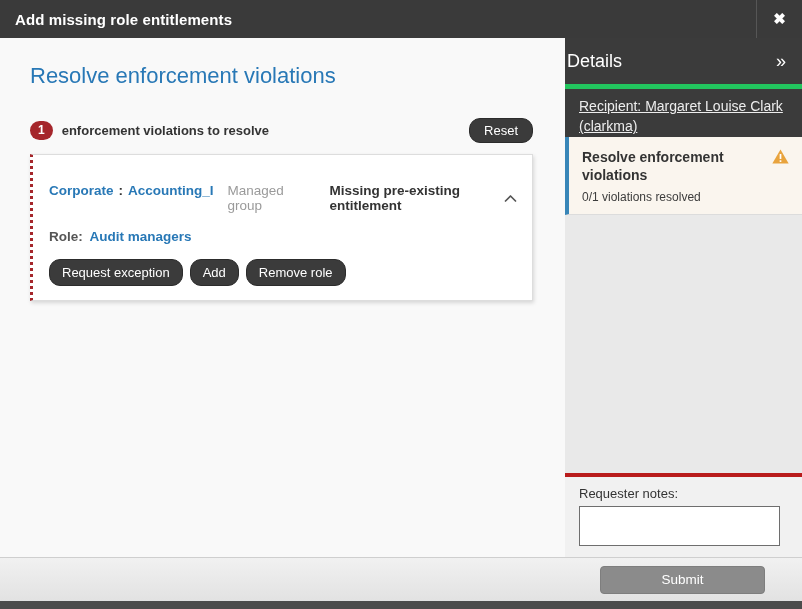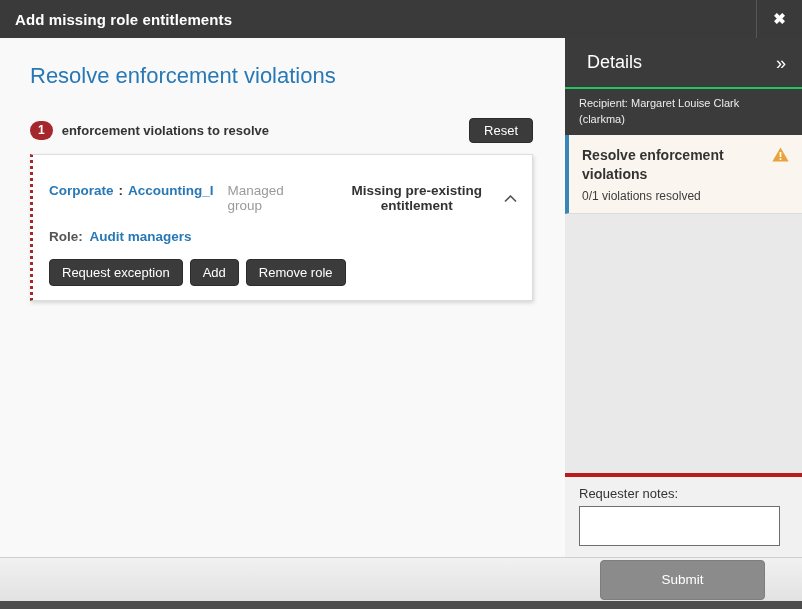--- a/index.html
+++ b/index.html
@@ -62,21 +62,21 @@
     padding: 2px 8px 3px;
     min-width: 13px; text-align: center;
   }
   .violations-label {
     margin-left: 9px;
     font-size: 13px; font-weight: bold; color: #333;
   }
   .btn-dark {
     background: #3b3b3b; color: #fff;
     border: 1px solid #2c2c2c;
-    border-radius: 4px;
+    border-radius: 11px;
     font-family: "Liberation Sans", "DejaVu Sans", sans-serif;
     font-size: 13px;
     padding: 5px 12px;
     cursor: pointer;
   }
   .reset-btn { margin-left: auto; padding: 4px 14px; }
 
   
   .card {
     margin-top: 11px;
@@ -88,53 +88,54 @@
   }
   .card-header {
     display: flex; align-items: baseline;
     font-size: 13.5px;
     margin-top: 15px;
   }
   .link { color: #2878b6; text-decoration: none; cursor: pointer; }
   .bold { font-weight: bold; }
   .sep { color: #333; font-weight: bold; margin: 0 5px; }
   .muted { color: #9a9a9a; margin-left: 14px; }
-  .strong { color: #333; font-weight: bold; margin-left: 22px; text-align: center; }
+  .strong { color: #333; font-weight: bold; margin-left: 22px; }
   .chevron-up {
     margin-left: auto; cursor: pointer;
     align-self: center; line-height: 0;
   }
   .role-row { margin-top: 16px; font-size: 13.5px; color: #555; font-weight: bold; }
   .role-row .link { margin-left: 3px; }
   .actions-row { margin-top: 15px; display: flex; gap: 7px; }
 
   
   .sidebar {
     flex: 0 0 237px; width: 237px;
     display: flex; flex-direction: column;
     background: #e9e9e9;
     overflow: hidden;
   }
   .sidebar-header {
     flex: 0 0 51px;
     background: #3b3b3b;
-    border-bottom: 2px solid #22c55e;
+    border-bottom: 5px solid #22c55e;
     display: flex; align-items: center;
-    padding: 0 16px 0 22px;
+    padding: 0 16px 0 2px;
   }
   .sidebar-header-title { color: #fff; font-size: 18px; font-weight: 400; }
   .collapse {
     margin-left: auto; color: #fff; font-size: 18px;
     cursor: pointer; line-height: 1;
   }
   .recipient {
     flex: 0 0 46px;
     background: #3b3b3b;
-    color: #ededed; font-size: 11px; line-height: 1.45;
+    color: #ededed; font-size: 14px; line-height: 1.45;
     padding: 7px 16px 0 14px;
+    text-decoration: underline;
   }
   .task-item {
     position: relative;
     background: #faf5ee;
     border-left: 4px solid #3886b8;
     border-bottom: 1px solid #dcdcdc;
     padding: 11px 44px 10px 13px;
     cursor: pointer;
   }
   .task-title {
@@ -165,21 +166,21 @@
 
   
   .footer {
     flex: 0 0 44px;
     background: linear-gradient(#f1f1f1, #e2e2e2);
     border-top: 1px solid #cfcfcf;
     display: flex; align-items: center; justify-content: flex-end;
     padding-right: 37px;
   }
   .submit-btn {
-    width: 165px; height: 40px;
+    width: 165px; height: 28px;
     background: #8b8b8b; color: #fff;
     border: 1px solid #7e7e7e;
     border-radius: 4px;
     font-family: "Liberation Sans", "DejaVu Sans", sans-serif;
     font-size: 13.5px;
     cursor: pointer;
   }
   .bottom-strip { flex: 0 0 8px; background: #4c4c4c; }
 </style>
 </head>

